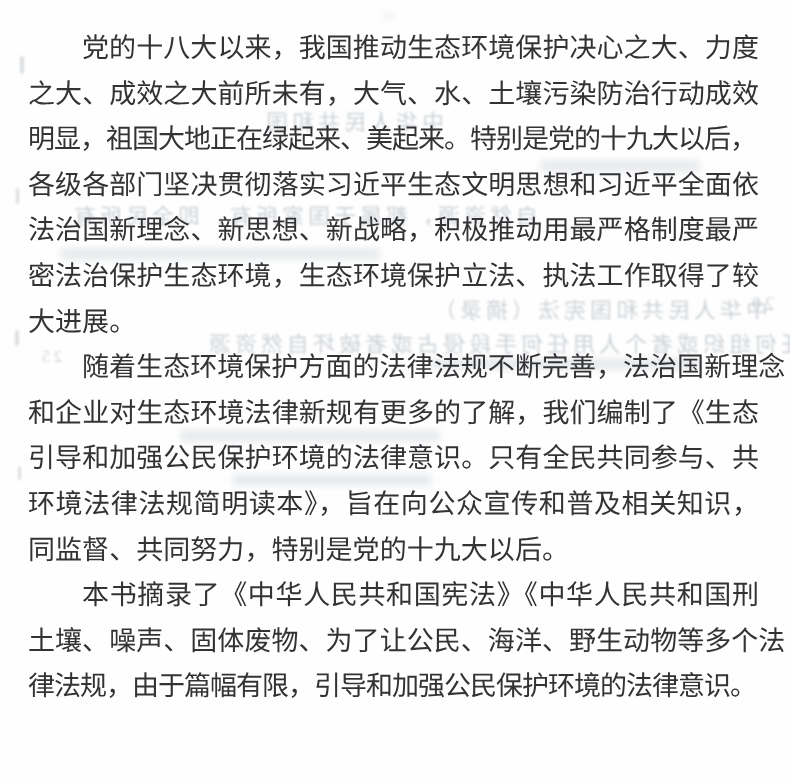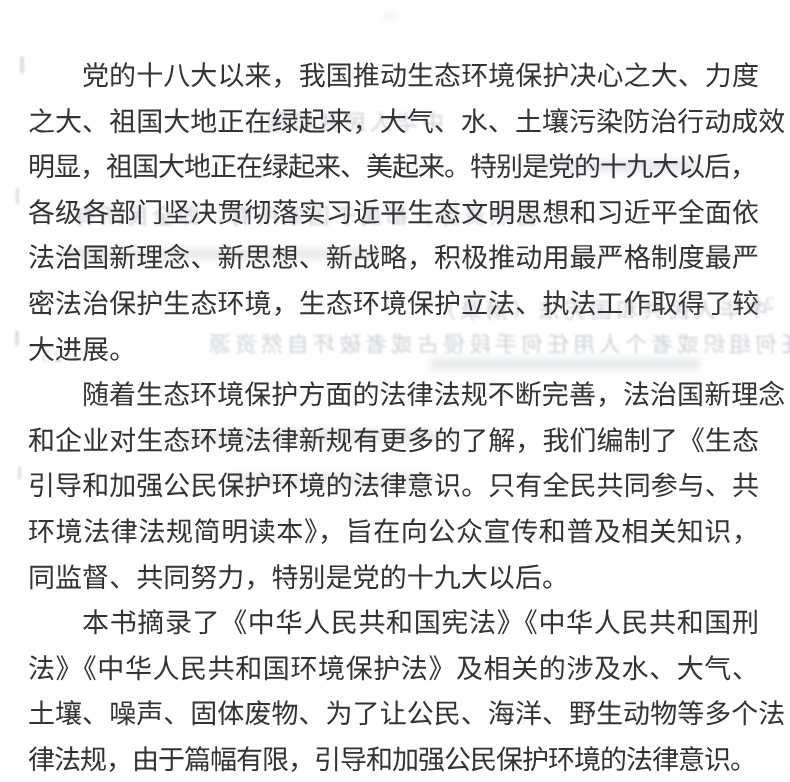--- a/index.html
+++ b/index.html
@@ -39,21 +39,20 @@
     opacity: 0.35;
     filter: blur(0.8px);
     border-radius: 2px;
   }
   
   .text-layer {
     position: absolute;
     left: 28px; top: 26px;
     width: 731px;
     color: #333336;
-    margin-top: 28px;
   }
   .para { margin: 0; padding: 0; }
   .line {
     font-size: 27px;
     line-height: 45.6px;
     height: 45.6px;
     white-space: nowrap;
     letter-spacing: 0.05px;
   }
   .line.justify { text-align: justify; text-align-last: justify; text-justify: inter-character; }
@@ -80,35 +79,34 @@
       <div class="smudge" style="left: 384px; top: 14px; width: 10px; height: 5px;"></div>
       <div class="gutter-mark" style="left: 20px; top: 56px; width: 4px; height: 18px;"></div>
       <div class="gutter-mark" style="left: 16px; top: 188px; width: 3px; height: 16px;"></div>
       <div class="gutter-mark" style="left: 15px; top: 330px; width: 4px; height: 16px;"></div>
       <div class="gutter-mark" style="left: 18px; top: 466px; width: 3px; height: 14px;"></div>
     </div>
 
   <div class="text-layer" id="text-layer">
       <div class="para">
         <div class="line indent justify">党的十八大以来，我国推动生态环境保护决心之大、力度</div>
-        <div class="line justify">之大、祖国大地正在绿起来，大气、水、土壤污染防治行动成效</div>
+        <div class="line justify">之大、成效之大前所未有，大气、水、土壤污染防治行动成效</div>
         <div class="line squeeze">明显，祖国大地正在绿起来、美起来。特别是党的十九大以后，</div>
         <div class="line justify">各级各部门坚决贯彻落实习近平生态文明思想和习近平全面依</div>
         <div class="line justify">法治国新理念、新思想、新战略，积极推动用最严格制度最严</div>
         <div class="line justify">密法治保护生态环境，生态环境保护立法、执法工作取得了较</div>
         <div class="line">大进展。</div>
       </div>
       <div class="para">
         <div class="line indent justify">随着生态环境保护方面的法律法规不断完善，法治国新理念</div>
         <div class="line justify">和企业对生态环境法律新规有更多的了解，我们编制了《生态</div>
         <div class="line justify">引导和加强公民保护环境的法律意识。只有全民共同参与、共</div>
         <div class="line justify">环境法律法规简明读本》，旨在向公众宣传和普及相关知识，</div>
         <div class="line">同监督、共同努力，特别是党的十九大以后。</div>
       </div>
       <div class="para">
         <div class="line indent justify">本书摘录了《中华人民共和国宪法》《中华人民共和国刑</div>
-        <div class="line justify">法》《中华人民共和国环境保护法》及相关的涉及水、大气、</div>
         <div class="line justify">土壤、噪声、固体废物、为了让公民、海洋、野生动物等多个法</div>
         <div class="line squeeze">律法规，由于篇幅有限，引导和加强公民保护环境的法律意识。</div>
       </div>
     </div>
 
 </div>
 
 </body></html>

